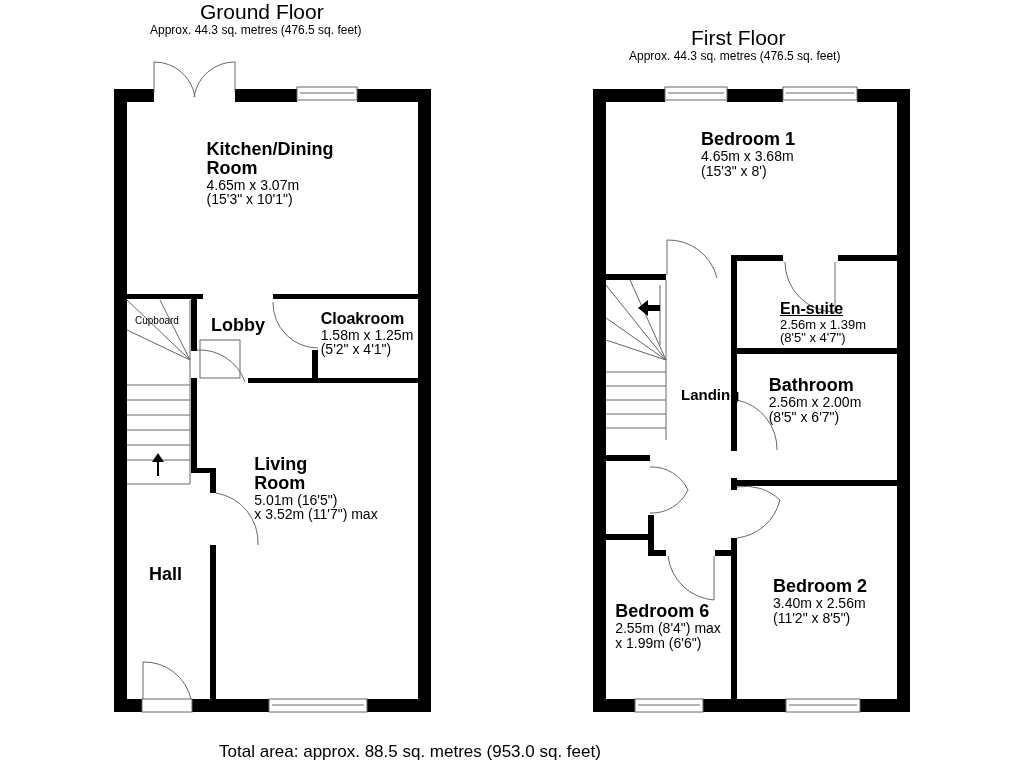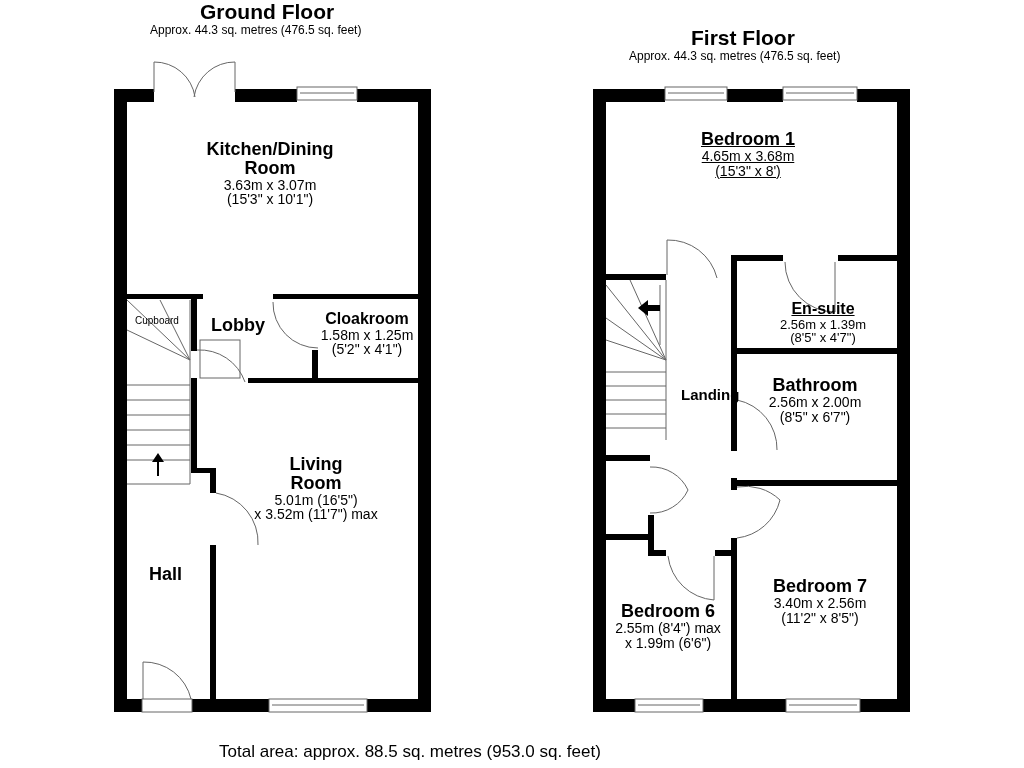--- a/index.html
+++ b/index.html
@@ -1,19 +1,19 @@
 <!DOCTYPE html>
 <html><head>
 <meta charset="utf-8">
 <style>
   html, body { margin:0; padding:0; background:#ffffff; }
   body { width:1024px; height:768px; position:relative; overflow:hidden; font-family:"Liberation Sans", sans-serif; color:#000; }
-  .floor-title { position:absolute; font-weight:bold; font-size:21px; text-align:center; white-space:nowrap; }
+  .floor-title { position:absolute; font-weight:normal; font-size:21px; text-align:center; white-space:nowrap; }
   .floor-area { position:absolute; font-size:12px; text-align:left; white-space:nowrap; }
-  .room { position:absolute; text-align:center; white-space:nowrap; transform:translateX(-50%); line-height:1.05; }
+  .room { position:absolute; white-space:nowrap; transform:translateX(-50%); line-height:1.05; }
   .room .name { font-weight:bold; font-size:18px; display:block; }
   .room .dim { font-size:14px; display:block; }
   .small-label { position:absolute; font-weight:normal; font-size:10px; white-space:nowrap; }
   .mid-label { position:absolute; font-weight:bold; font-size:16px; white-space:nowrap; }
   .total { position:absolute; left:0; width:820px; top:742px; text-align:center; font-size:17px; }
   svg.plan { position:absolute; left:0; top:0; }
 </style>
 </head>
 <body>
 
@@ -144,56 +144,56 @@
     <line x1="666" y1="360" x2="606" y2="340"></line>
     <line x1="666" y1="360" x2="630" y2="280"></line>
     <line x1="660" y1="285" x2="660" y2="345"></line>
   </g>
   <path d="M660,305 L648,305 L648,300 L638,308 L648,316 L648,311 L660,311 Z" fill="#000"></path>
 </svg>
 
 <div class="room" style="left:270px; top:140px;">
   <span class="name">Kitchen/Dining</span>
   <span class="name">Room</span>
-  <span class="dim">3.63m x 3.07m</span>
+  <span class="dim">4.65m x 3.07m</span>
   <span class="dim">(15'3" x 10'1")</span>
 </div>
 <div class="small-label" style="left:135px; top:315px;">Cupboard</div>
 <div class="mid-label" style="left:211px; top:315px; font-size:18px;">Lobby</div>
 <div class="room" style="left:367px; top:311px;">
   <span class="name" style="font-size:16px;">Cloakroom</span>
   <span class="dim">1.58m x 1.25m</span>
   <span class="dim">(5'2" x 4'1")</span>
 </div>
 <div class="room" style="left:316px; top:455px;">
   <span class="name">Living</span>
   <span class="name">Room</span>
   <span class="dim">5.01m (16'5")</span>
   <span class="dim">x 3.52m (11'7") max</span>
 </div>
 <div class="mid-label" style="left:149px; top:564px; font-size:18px;">Hall</div>
 
-<div class="room" style="left:748px; top:130px;text-decoration:underline;">
+<div class="room" style="left:748px; top:130px;">
   <span class="name">Bedroom 1</span>
   <span class="dim">4.65m x 3.68m</span>
   <span class="dim">(15'3" x 8')</span>
 </div>
 <div class="room" style="left:823px; top:301px;">
   <span class="name" style="font-size:16px;text-decoration:underline;">En-suite</span>
   <span class="dim" style="font-size:13px;">2.56m x 1.39m</span>
   <span class="dim" style="font-size:13px;">(8'5" x 4'7")</span>
 </div>
 <div class="room" style="left:815px; top:376px;">
   <span class="name">Bathroom</span>
   <span class="dim">2.56m x 2.00m</span>
   <span class="dim">(8'5" x 6'7")</span>
 </div>
 <div class="mid-label" style="left:681px; top:386px; font-size:15px;">Landing</div>
 <div class="room" style="left:820px; top:577px;">
-  <span class="name">Bedroom 7</span>
+  <span class="name">Bedroom 2</span>
   <span class="dim">3.40m x 2.56m</span>
   <span class="dim">(11'2" x 8'5")</span>
 </div>
 <div class="room" style="left:668px; top:602px;">
   <span class="name">Bedroom 6</span>
   <span class="dim">2.55m (8'4") max</span>
   <span class="dim">x 1.99m (6'6")</span>
 </div>
 
 <div class="total">Total area: approx. 88.5 sq. metres (953.0 sq. feet)</div>

